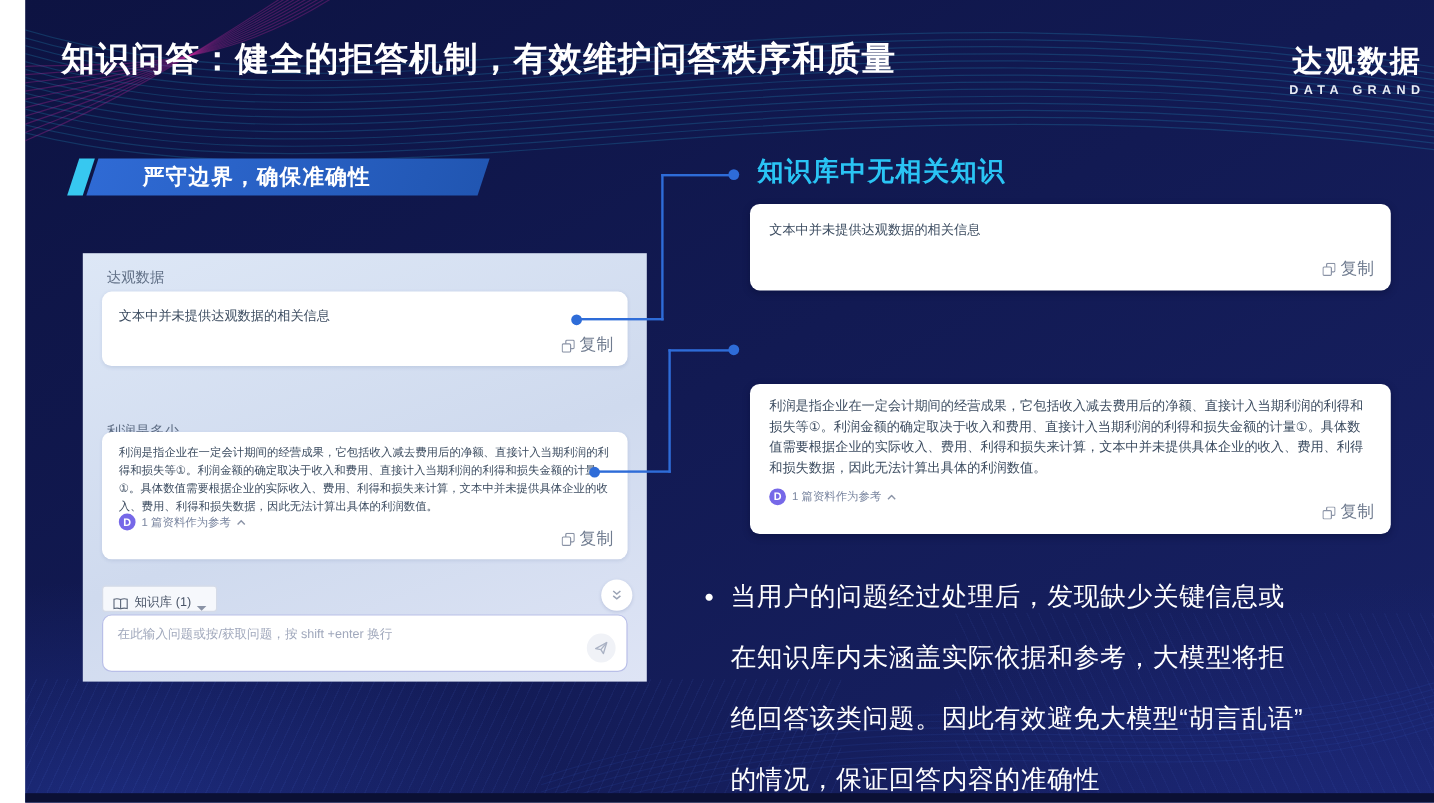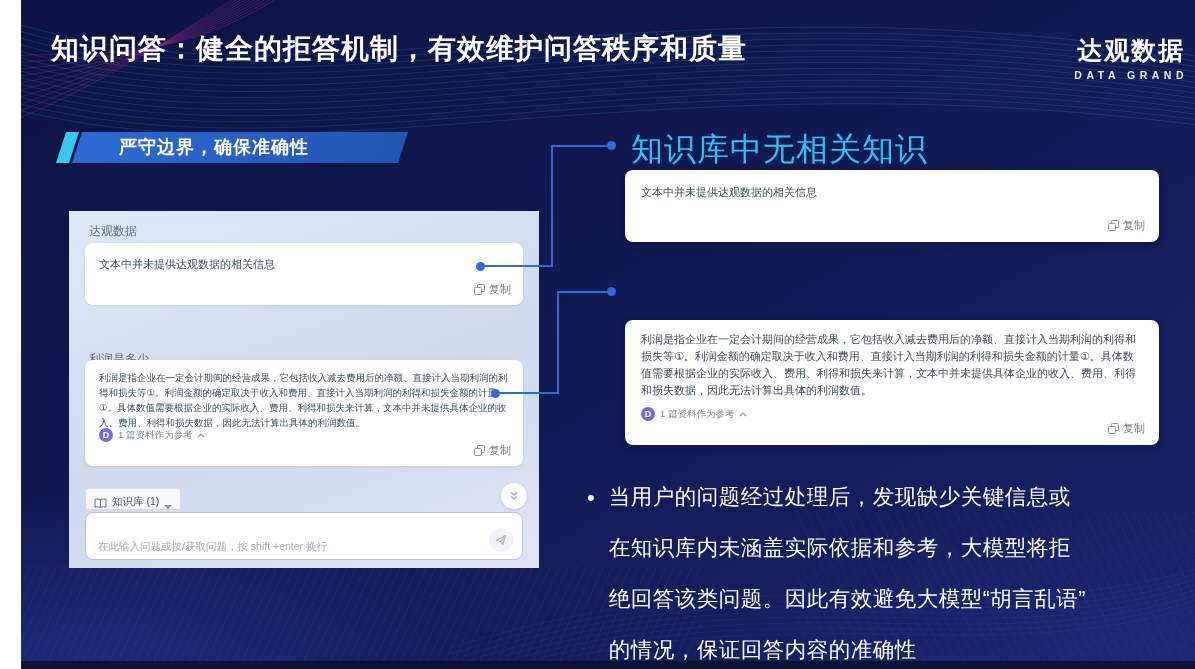--- a/index.html
+++ b/index.html
@@ -40,47 +40,47 @@
     background:linear-gradient(160deg,#dde7f6 0%,#cfdaee 55%,#dee4f5 100%); }
   .q-label { position:absolute; left:20px; font-size:12px; color:#5f6e85; }
   .q1 { top:12px; } .q2 { top:140px; }
   .card { position:absolute; left:16px; width:438px; background:#fff; border-radius:8px;
     box-shadow:0 1px 3px rgba(60,80,140,0.12); }
   .card1 { top:32px; height:62px; }
   .card2 { top:149px; height:106px; }
   .card-text { padding:13px 14px 0; font-size:11px; color:#3c4c60; line-height:16px; }
   .card2 .card-text { font-size:9.5px; line-height:15px; padding-top:10px; }
   .copy-row { position:absolute; right:12px; bottom:8px; display:flex; align-items:center; gap:4px;
-    font-size:11px; color:#707c90; cursor:pointer; }
+    font-size:14px; color:#707c90; cursor:pointer; }
   .copy-row svg { display:block; }
   .ref-row { position:absolute; left:14px; bottom:24px; display:flex; align-items:center; gap:5px;
     font-size:9.5px; color:#7a86a0; cursor:pointer; }
   .d-badge { width:14px; height:14px; border-radius:50%; background:#7668e8; color:#fff;
     font-size:9px; font-weight:700; display:flex; align-items:center; justify-content:center; }
 
   .kb-chip { position:absolute; left:16px; top:277px; height:22px; padding:0 8px; display:flex;
     align-items:flex-end; gap:5px; background:#f6f8fc; border:1px solid #d5dbe8; border-radius:3px;
     font-size:10.5px; color:#4a5568; cursor:pointer; }
   .caret-down { width:0; height:0; border-left:4px solid transparent; border-right:4px solid transparent;
     border-top:4px solid #8a93a6; }
   .collapse-btn { position:absolute; left:432px; top:272px; width:26px; height:26px; border-radius:50%;
     background:#fff; box-shadow:0 1px 3px rgba(60,80,140,0.2); display:flex; align-items:center;
     justify-content:center; cursor:pointer; }
   .input-box { position:absolute; left:16px; top:301px; width:438px; height:48px; background:#fff;
     border:1px solid #b9bfe8; border-radius:8px; }
-  .placeholder { display:block; padding:27px 12px 0; font-size:10.5px; color:#a0a8bc; }
+  .placeholder { display:block; padding:9px 12px 0; font-size:10.5px; color:#a0a8bc; }
   .send-btn { position:absolute; right:9px; bottom:7px; width:24px; height:24px; border-radius:50%;
     background:#f0f2f7; display:flex; align-items:center; justify-content:center; cursor:pointer; }
 
   
   .cline { position:absolute; background:#2e6cd8; }
   .cdot { position:absolute; width:9px; height:9px; border-radius:50%; background:#2e6cd8; }
 
   
-  .callout-heading { position:absolute; font-size:32px; font-weight:400; color:#2ac4f4; letter-spacing:1px; }
+  .callout-heading { position:absolute; font-size:22px; font-weight:700; color:#2ac4f4; letter-spacing:1px; }
   .h1 { left:610px; top:128px; } .h2 { left:614px; top:274px; }
   .r-card { position:absolute; left:604px; width:534px; background:#fff; border-radius:8px;
     box-shadow:0 2px 6px rgba(0,10,40,0.35); }
   .r1 { top:170px; height:72px; } .r2 { top:320px; height:125px; }
   .r-card .card-text { padding:13px 16px 0; font-size:11px; line-height:18px; }
   .r2 .card-text { font-size:11px; line-height:17px; padding-top:11px; }
   .r-card .copy-row { right:14px; bottom:9px; }
   .r2 .ref-row { position:static; margin:8px 0 0 16px; }
 
   

